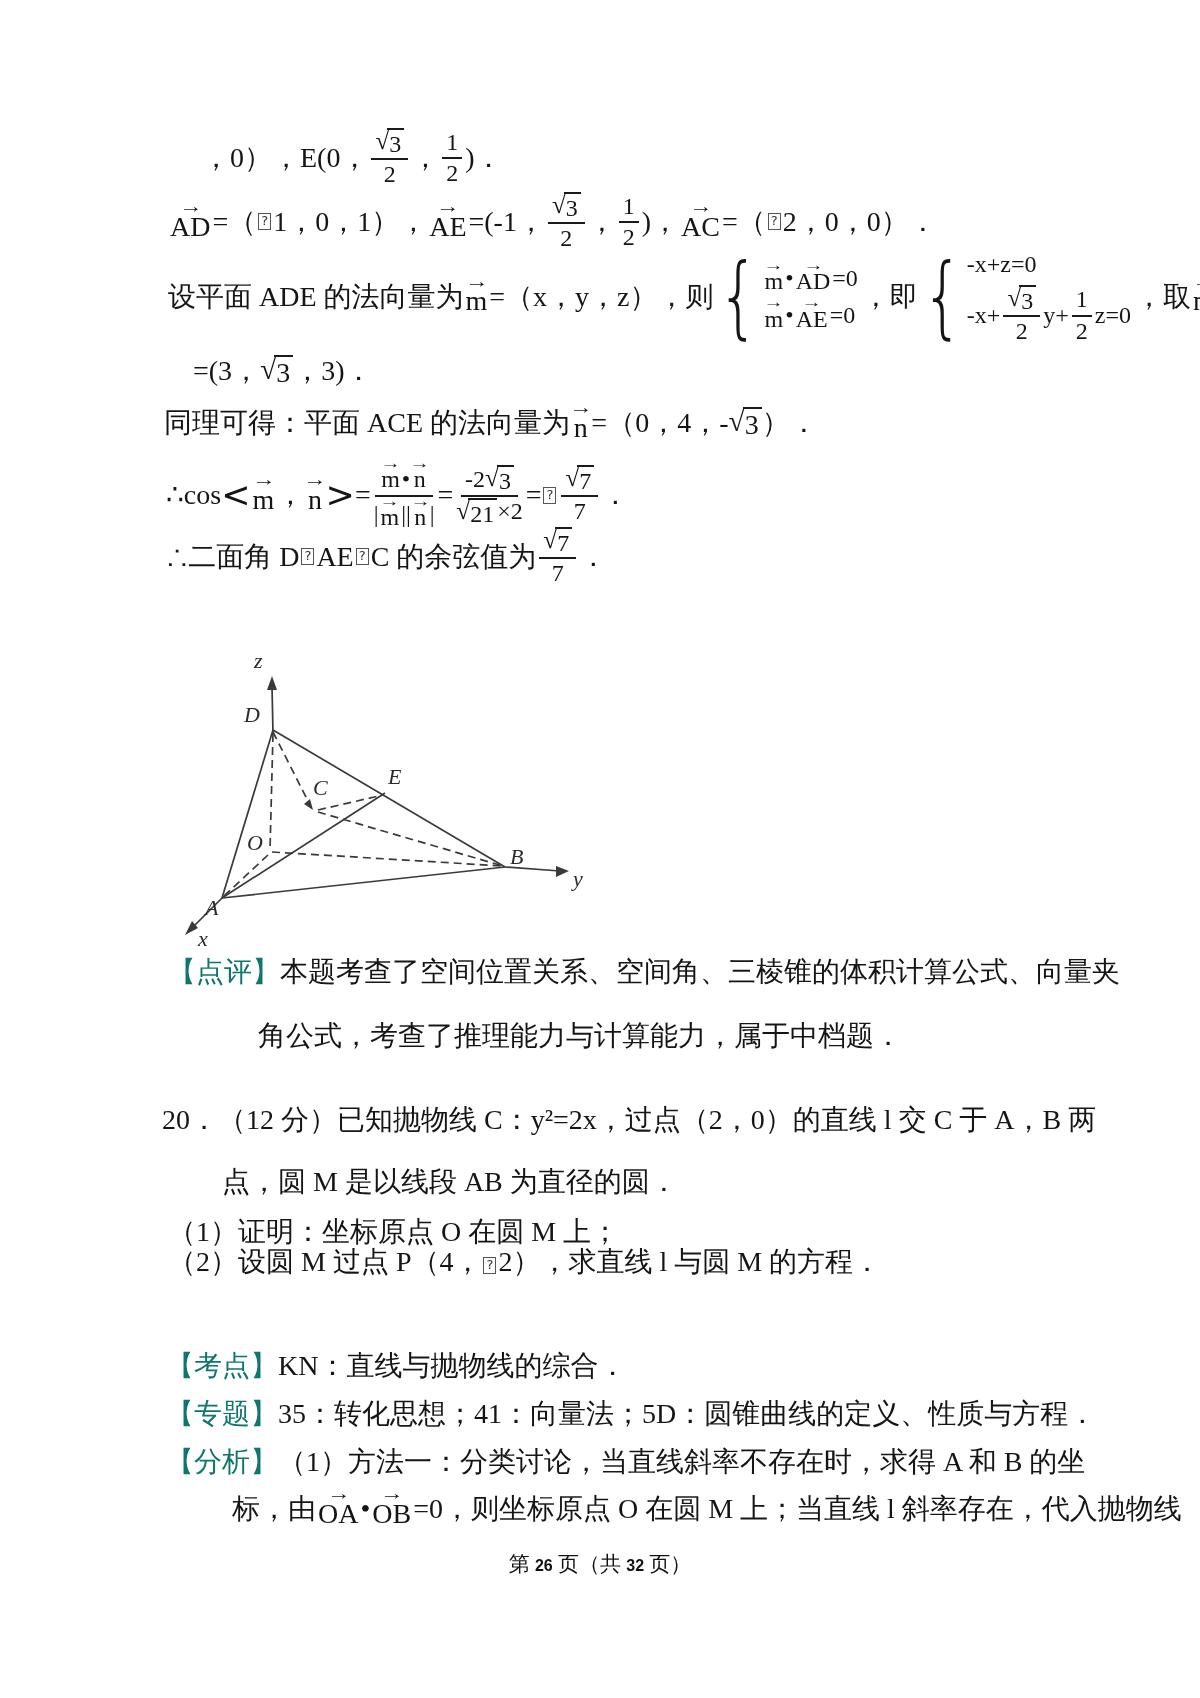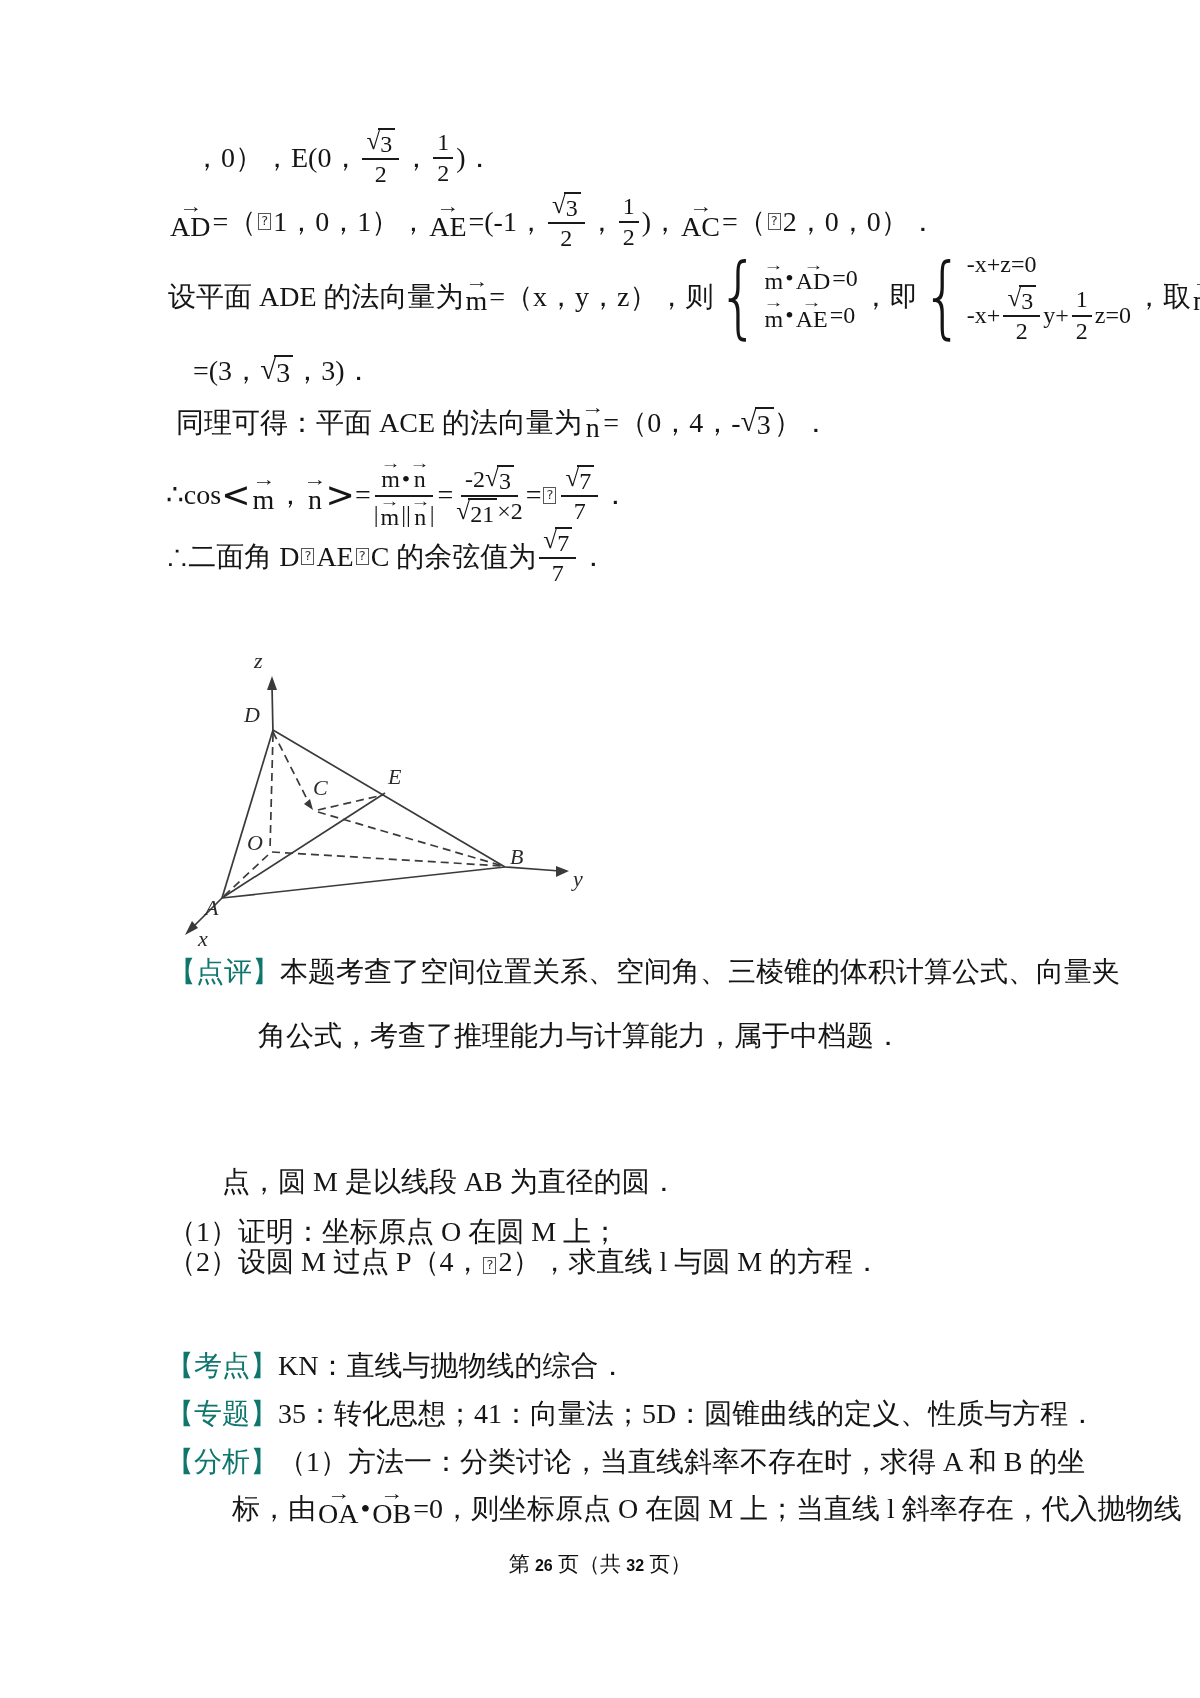--- a/index.html
+++ b/index.html
@@ -38,21 +38,21 @@
   .footer{position:absolute;top:1550px;left:0;width:100%;text-align:center;
           font-size:21px;color:#111;}
   .footer b{font-family:"Liberation Sans",sans-serif;font-size:16px;}
   svg text{font-family:"Liberation Serif",serif;font-style:italic;font-size:22px;fill:#2b2b2b;}
 </style>
 </head>
 <body>
 
 <div class="page">
 
-  <div class="mline" style="left:193px;top:128px;">
+  <div class="mline" style="left:202px;top:128px;">
     <span>，0），E(0，</span>
     <span class="fr"><span class="nu"><span class="sq"><span class="rs">√</span><span class="rb">3</span></span></span><span class="de">2</span></span>
     <span>，</span>
     <span class="fr"><span class="nu">1</span><span class="de">2</span></span>
     <span>)．</span>
   </div>
 
   <div class="mline" style="left:168px;top:192px;">
     <span class="vec"><span class="va">→</span><span class="vb">AD</span></span>
     <span>=（</span><span class="tofu">?</span><span>1，0，1），</span>
@@ -88,21 +88,21 @@
     <span>，取</span>
     <span class="vec"><span class="va">→</span><span class="vb">m</span></span>
   </div>
 
   <div class="mline" style="left:193px;top:352px;">
     <span>=(3，</span>
     <span class="sq"><span class="rs">√</span><span class="rb">3</span></span>
     <span>，3)．</span>
   </div>
 
-  <div class="mline" style="left:176px;top:404px;">
+  <div class="mline" style="left:164px;top:404px;">
     <span>同理可得：平面 ACE 的法向量为</span>
     <span class="vec"><span class="va">→</span><span class="vb">n</span></span>
     <span>=（0，4，-</span>
     <span class="sq"><span class="rs">√</span><span class="rb">3</span></span>
     <span>）．</span>
   </div>
 
   <div class="mline" style="left:166px;top:460px;">
     <span>∴cos</span>
     <span class="ab">&lt;</span>
@@ -164,20 +164,21 @@
     <text x="247" y="850">O</text>
     <text x="510" y="864">B</text>
     <text x="573" y="886">y</text>
     <text x="205" y="915">A</text>
     <text x="198" y="946">x</text>
   </svg>
 
   <div class="plain" style="left:168px;top:952px;"><span class="blue">【点评】</span><span>本题考查了空间位置关系、空间角、三棱锥的体积计算公式、向量夹</span></div>
   <div class="plain" style="left:224px;top:1016px;margin-left:34px;">角公式，考查了推理能力与计算能力，属于中档题．</div>
 
+  <div class="plain" style="left:162px;top:1100px;">20．（12 分）已知抛物线 C：y²=2x，过点（2，0）的直线 l 交 C 于 A，B 两</div>
   <div class="plain" style="left:222px;top:1162px;">点，圆 M 是以线段 AB 为直径的圆．</div>
   <div class="plain" style="left:168px;top:1212px;">（1）证明：坐标原点 O 在圆 M 上；</div>
   <div class="plain" style="left:168px;top:1213px;margin-top:29px;"><span>（2）设圆 M 过点 P（4，</span><span class="tofu">?</span><span>2），求直线 l 与圆 M 的方程．</span></div>
 
   <div class="plain" style="left:166px;top:1346px;"><span class="blue">【考点】</span><span>KN：直线与抛物线的综合．</span></div>
   <div class="plain" style="left:166px;top:1394px;"><span class="blue">【专题】</span><span>35：转化思想；41：向量法；5D：圆锥曲线的定义、性质与方程．</span></div>
   <div class="plain" style="left:166px;top:1442px;"><span class="blue">【分析】</span><span>（1）方法一：分类讨论，当直线斜率不存在时，求得 A 和 B 的坐</span></div>
   <div class="mline" style="left:232px;top:1490px;">
     <span>标，由</span>
     <span class="vec"><span class="va">→</span><span class="vb">OA</span></span>

